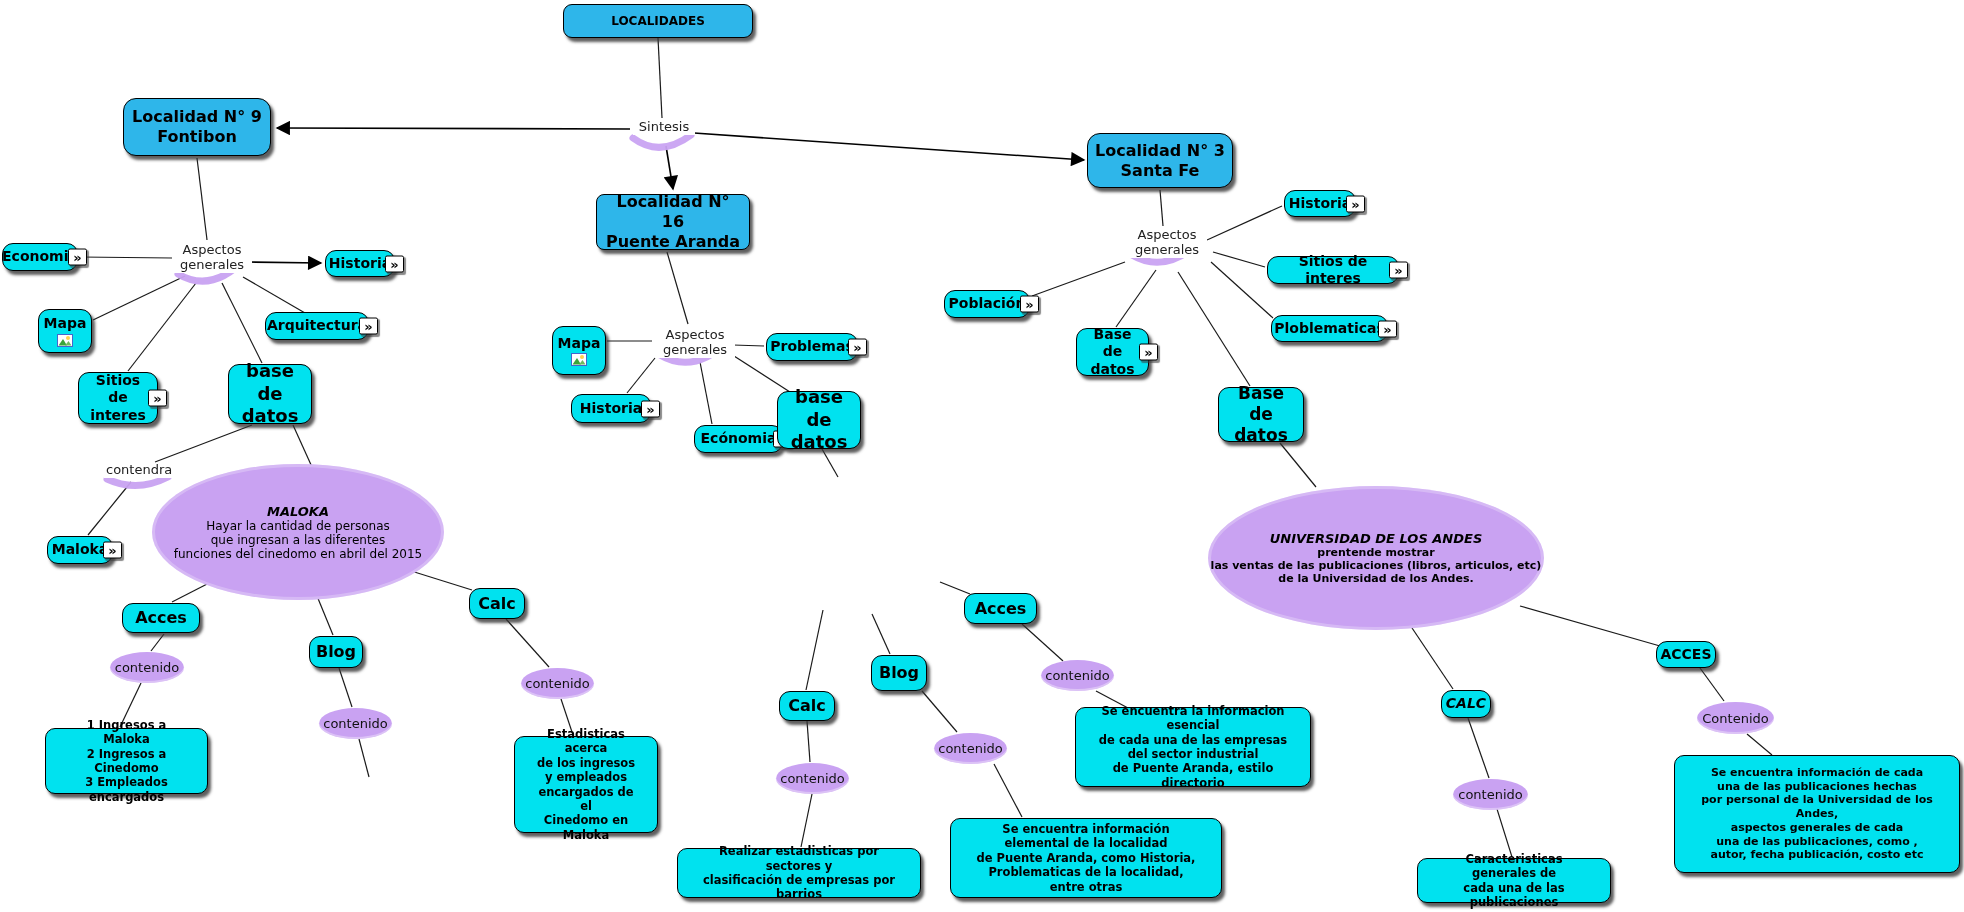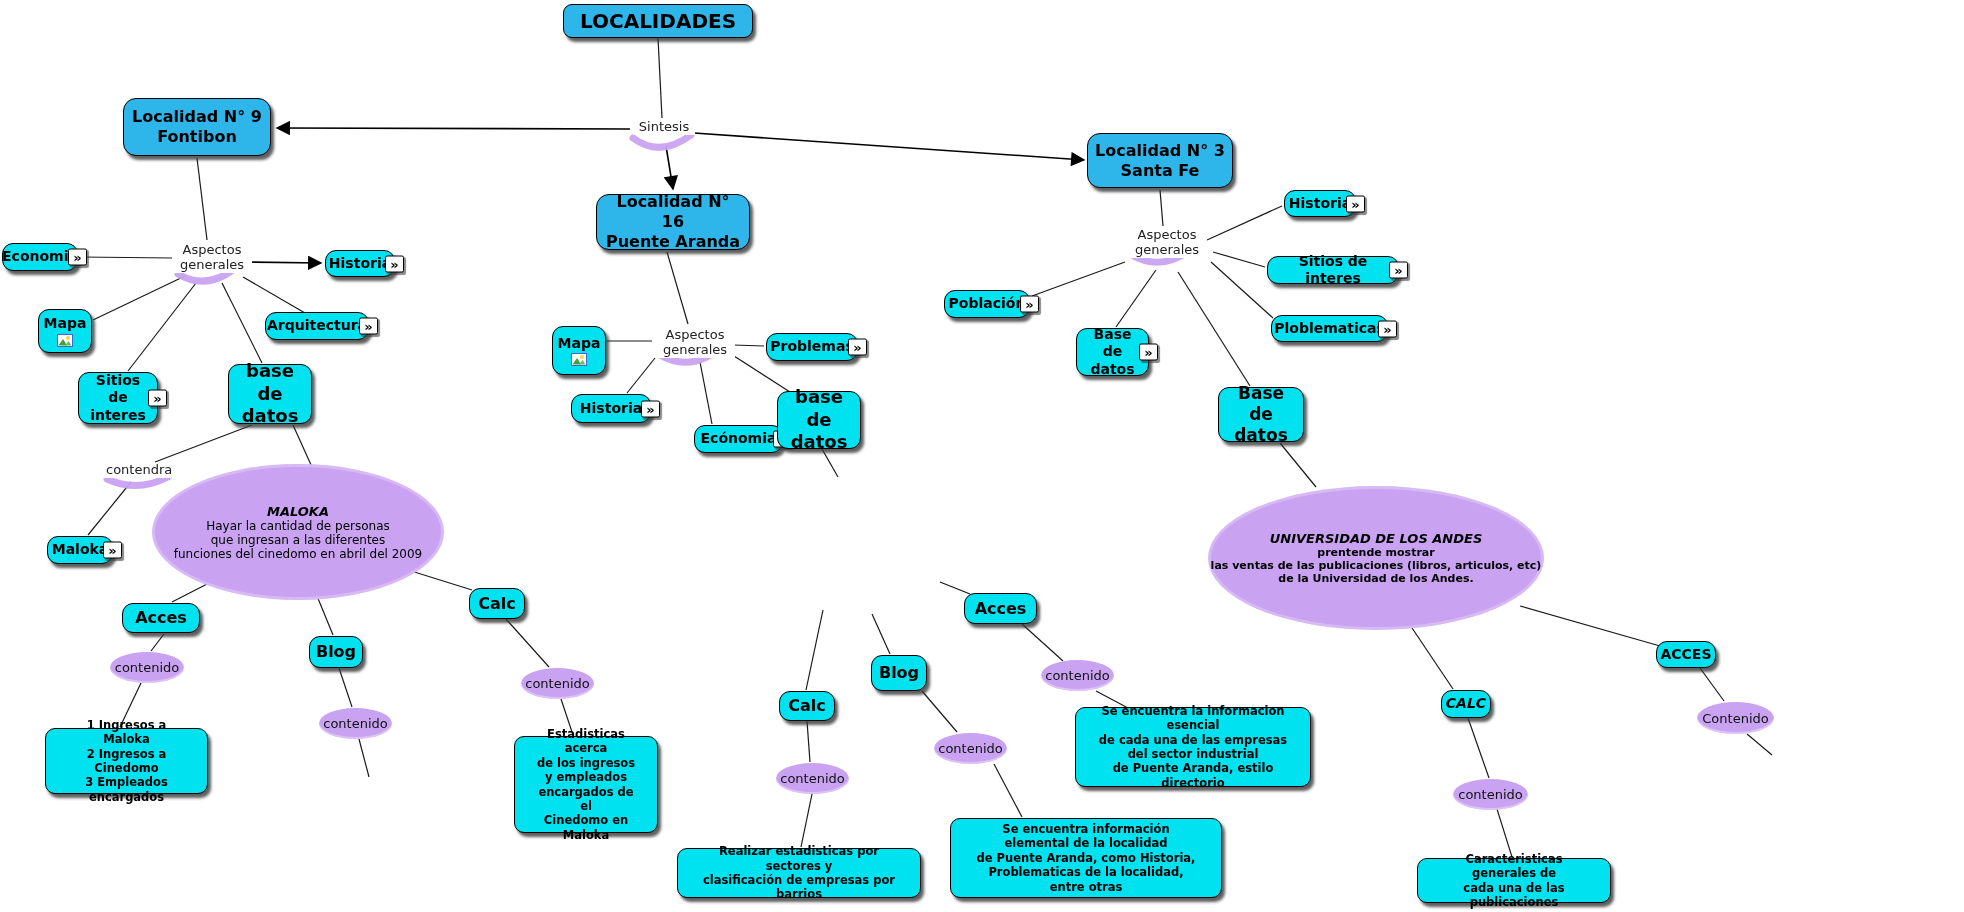--- a/index.html
+++ b/index.html
@@ -5,21 +5,21 @@
   html,body{margin:0;padding:0;background:#fff;}
   #canvas{position:relative;width:1964px;height:912px;background:#fff;overflow:hidden;
           font-family:"DejaVu Sans",sans-serif;}
   #wires{position:absolute;left:0;top:0;z-index:1;}
   .node{position:absolute;z-index:2;background:#00e2ef;border:1.5px solid #000;
         border-radius:11px;box-shadow:3px 4px 3px rgba(55,55,55,.8);
         display:flex;align-items:center;justify-content:center;flex-direction:column;
         text-align:center;font-weight:bold;font-size:14px;color:#000;
         white-space:pre-line;line-height:1.25;padding:2px 6px;box-sizing:border-box;}
   .node-blue{background:#2eb6ea;}
-  .root{font-size:20px;border-radius:9px;}
+  .root{font-size:12px;border-radius:9px;}
   .loc{font-size:16px;border-radius:13px;}
   .bd{font-size:18px;}
   .abc{font-size:16px;}
   .note{font-size:11.5px;border-radius:10px;padding:4px 20px;}
   .italic{font-style:italic;}
   .lbl{white-space:pre-line;}
   .expand{position:absolute;right:-10px;top:50%;transform:translateY(-50%);
           width:17px;height:15px;background:#fff;border:1.2px solid #000;border-radius:2px;
           display:flex;align-items:center;justify-content:center;
           font-size:13px;font-weight:bold;line-height:1;box-shadow:2px 2px 1px rgba(60,60,60,.6);}
@@ -160,21 +160,21 @@
   <div class="llabel" style="left:104px;top:463px;width:66px;">contendra</div>
   <div class="node" style="left:47px;top:536px;width:66px;height:28px;">
     <span class="lbl">Maloka</span>
     <span class="expand">»</span>
   </div>
 
   <div class="bigellipse" style="left:152px;top:464px;width:292px;height:136px;">
     <div class="etitle">MALOKA</div>
     <div class="ebody">Hayar la cantidad de personas
 que ingresan a las diferentes
-funciones del cinedomo en abril del 2009</div>
+funciones del cinedomo en abril del 2015</div>
   </div>
 
   <div class="node abc" style="left:122px;top:603px;width:78px;height:30px;">
     <span class="lbl">Acces</span>
   </div>
   <div class="node abc" style="left:309px;top:636px;width:54px;height:32px;">
     <span class="lbl">Blog</span>
   </div>
   <div class="node abc" style="left:469px;top:588px;width:56px;height:31px;">
     <span class="lbl">Calc</span>
@@ -189,21 +189,21 @@
 3 Empleados encargados</span>
   </div>
   <div class="node note" style="left:514px;top:736px;width:144px;height:97px;">
     <span class="lbl">Estadisticas acerca
 de los ingresos
 y empleados
 encargados de el
 Cinedomo en Maloka</span>
   </div>
 
-  <div class="node node-blue loc" style="left:596px;top:194px;width:154px;height:56px;">
+  <div class="node node-blue loc" style="left:596px;top:194px;width:154px;height:56px;border-radius:8px;">
     <span class="lbl">Localidad N° 16
 Puente Aranda</span>
   </div>
   <div class="llabel" style="left:655px;top:328px;width:76px;">Aspectos
 generales</div>
 
   <div class="node" style="left:552px;top:326px;width:54px;height:49px;">
     <span class="lbl">Mapa</span>
     <svg class="imgicon" width="16" height="13" viewBox="0 0 16 13">
       <rect x="0.5" y="0.5" width="15" height="12" fill="#fff" stroke="#4466cc"></rect>
@@ -306,14 +306,22 @@
   <div class="node abc" style="left:1656px;top:641px;width:60px;height:27px;font-size:14px;">
     <span class="lbl">ACCES</span>
   </div>
   <div class="lellipse" style="left:1453px;top:779px;width:75px;height:31px;">contenido</div>
   <div class="lellipse" style="left:1697px;top:702px;width:77px;height:32px;">Contenido</div>
 
   <div class="node note" style="left:1417px;top:858px;width:194px;height:45px;">
     <span class="lbl">Caracteristicas generales de
 cada una de las publicaciones</span>
   </div>
+  <div class="node note" style="left:1674px;top:755px;width:286px;height:118px;font-size:11px;">
+    <span class="lbl">Se encuentra información de cada
+una de las publicaciones hechas
+por personal de la Universidad de los Andes,
+aspectos generales de cada
+una de las publicaciones, como ,
+autor, fecha publicación, costo etc</span>
+  </div>
 
 </div>
 
 </body></html>

